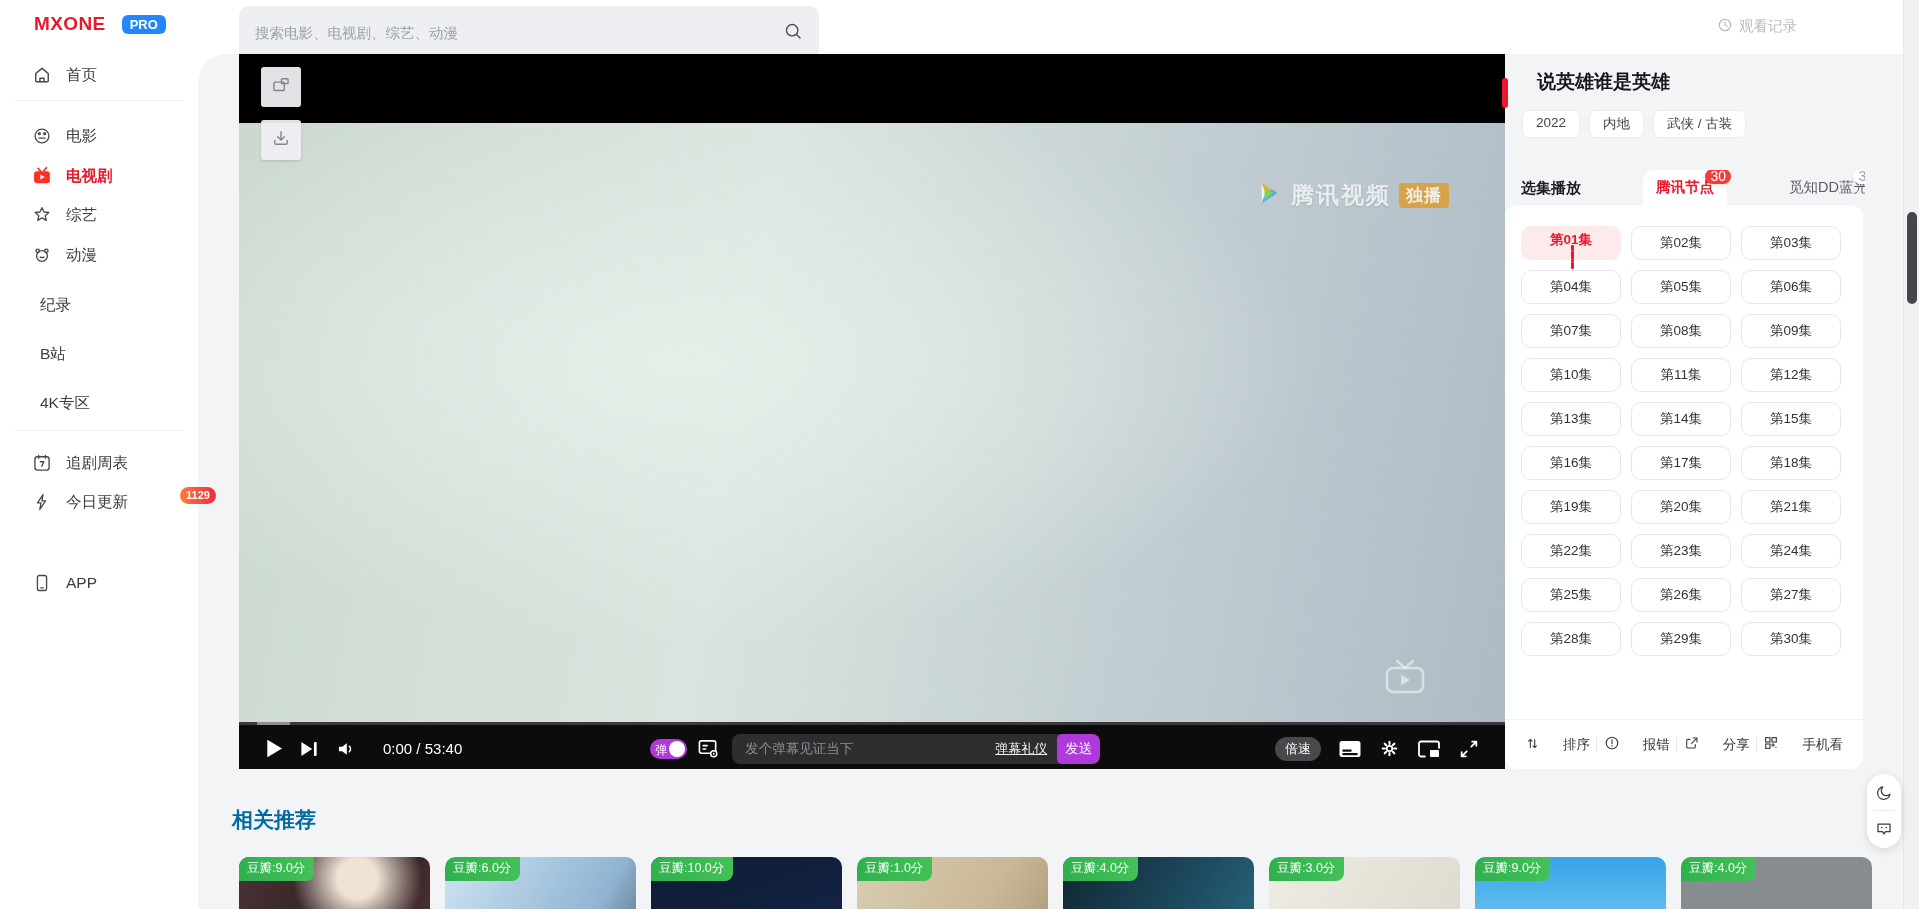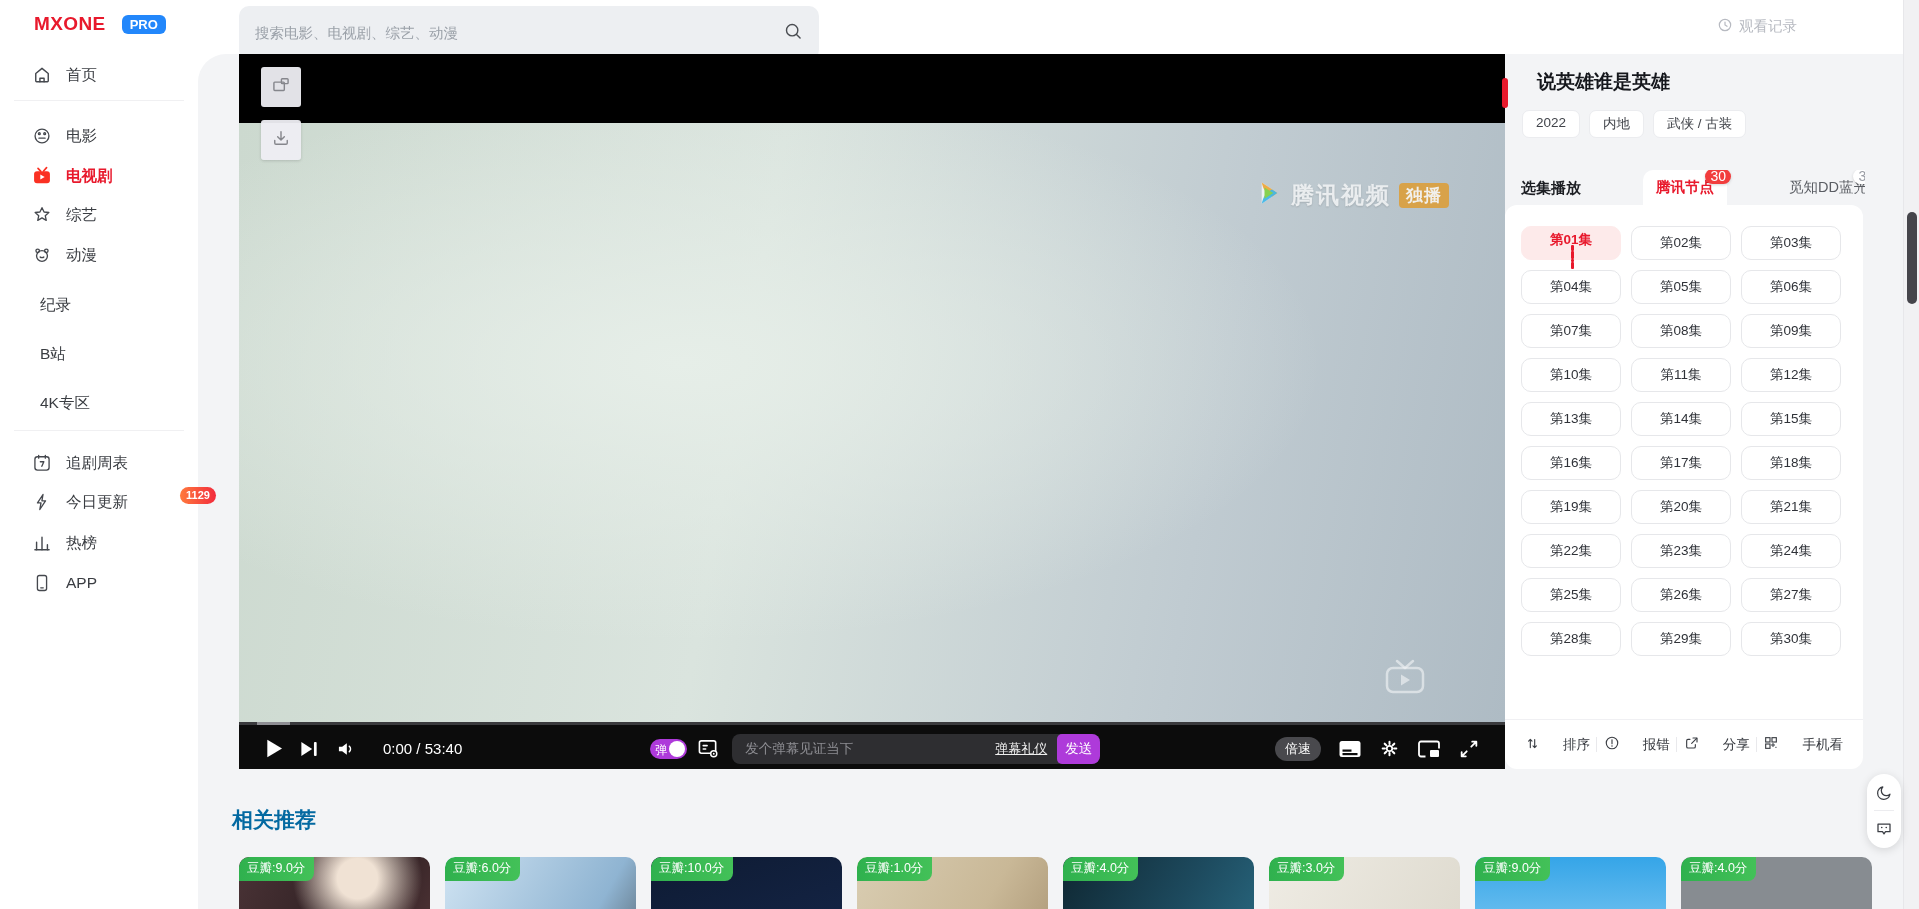--- a/index.html
+++ b/index.html
@@ -213,29 +213,20 @@
       <span class="nav-icon">
           <svg width="20" height="20" viewBox="0 0 24 24" fill="none" stroke="currentColor" stroke-width="1.6" stroke-linejoin="round">
             <path d="M13.2 3 6.6 13h4.2l-1.4 8 6.8-10.4h-4.3z"></path>
           </svg>
         </span>
       <span class="nav-label-wrap">
         <span>今日更新</span>
         <span class="nav-badge">1129</span>
       </span>
     </div>
-    <div class="nav-item n10">
-      <span class="nav-icon">
-          <svg width="20" height="20" viewBox="0 0 24 24" fill="none" stroke="currentColor" stroke-width="1.7" stroke-linecap="round">
-            <path d="M5.5 20v-9M12 20V5M18.5 20v-6"></path>
-            <path d="M3.5 20h17"></path>
-          </svg>
-        </span>
-      <span>热榜</span>
-    </div>
     <div class="nav-item n11">
       <span class="nav-icon">
           <svg width="20" height="20" viewBox="0 0 24 24" fill="none" stroke="currentColor" stroke-width="1.6">
             <rect x="6.5" y="3" width="11" height="18" rx="2.5"></rect>
             <path d="M10.5 17.8h3" stroke-linecap="round"></path>
           </svg>
         </span>
       <span>APP</span>
     </div>
   </div>

